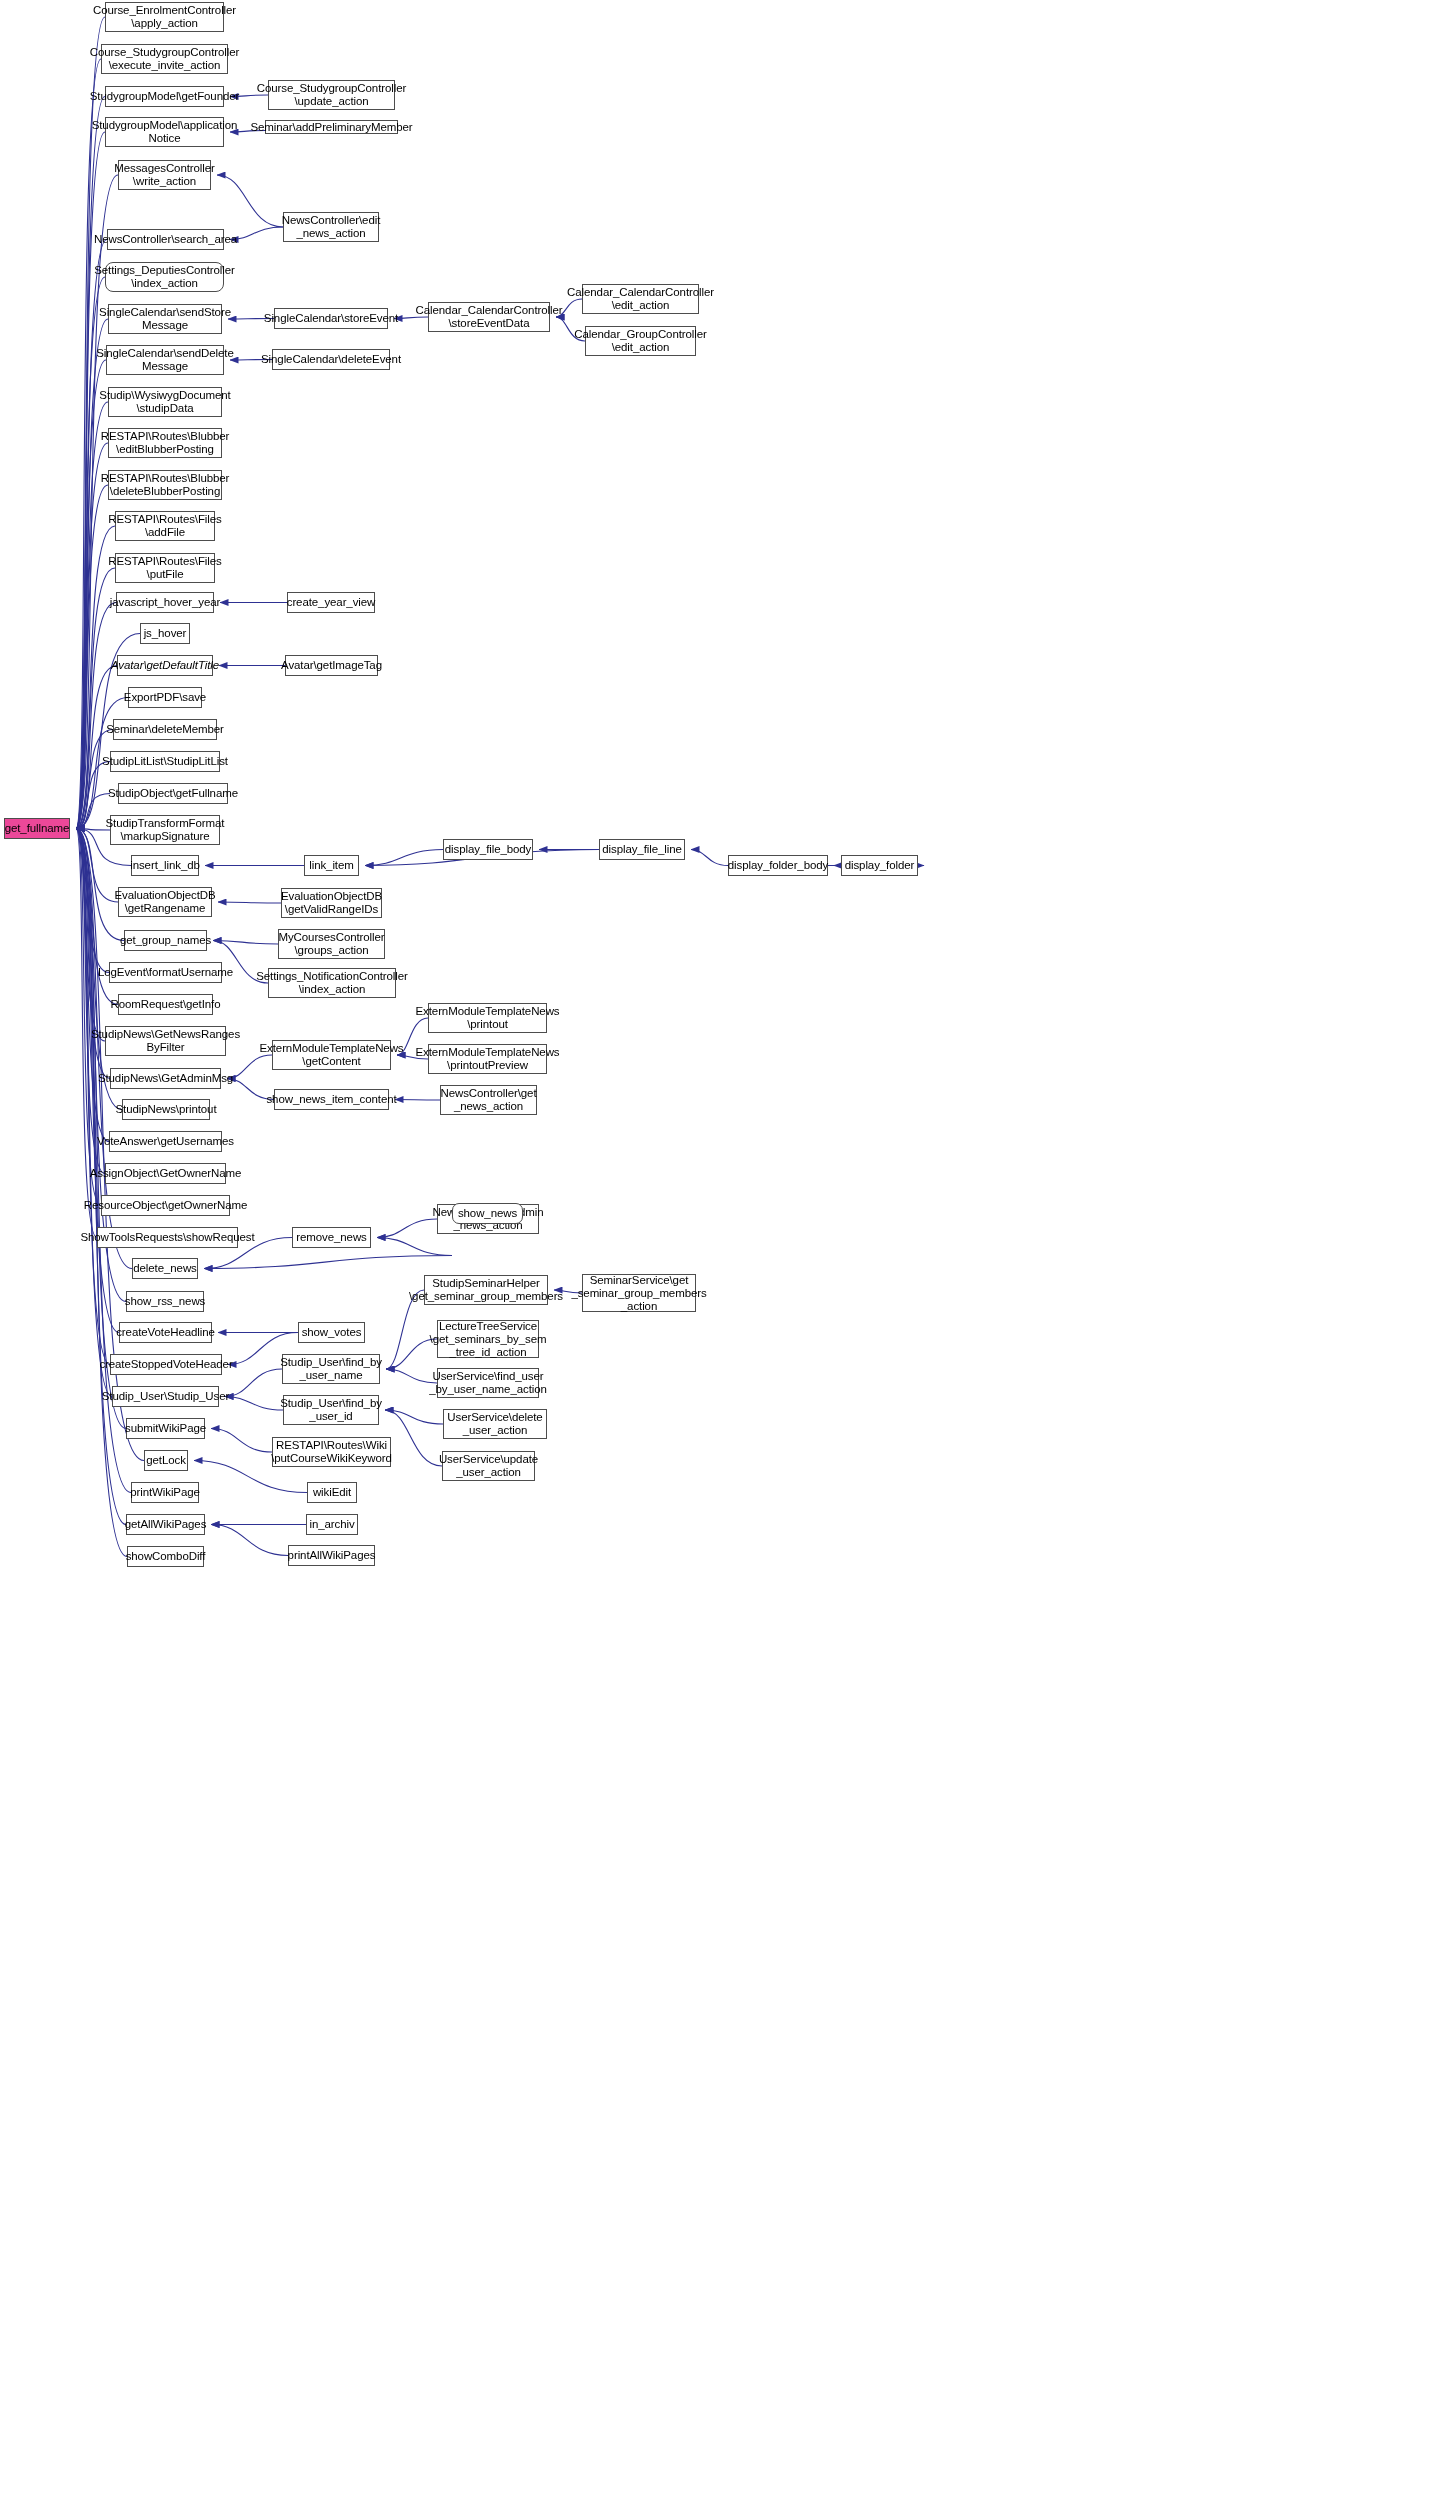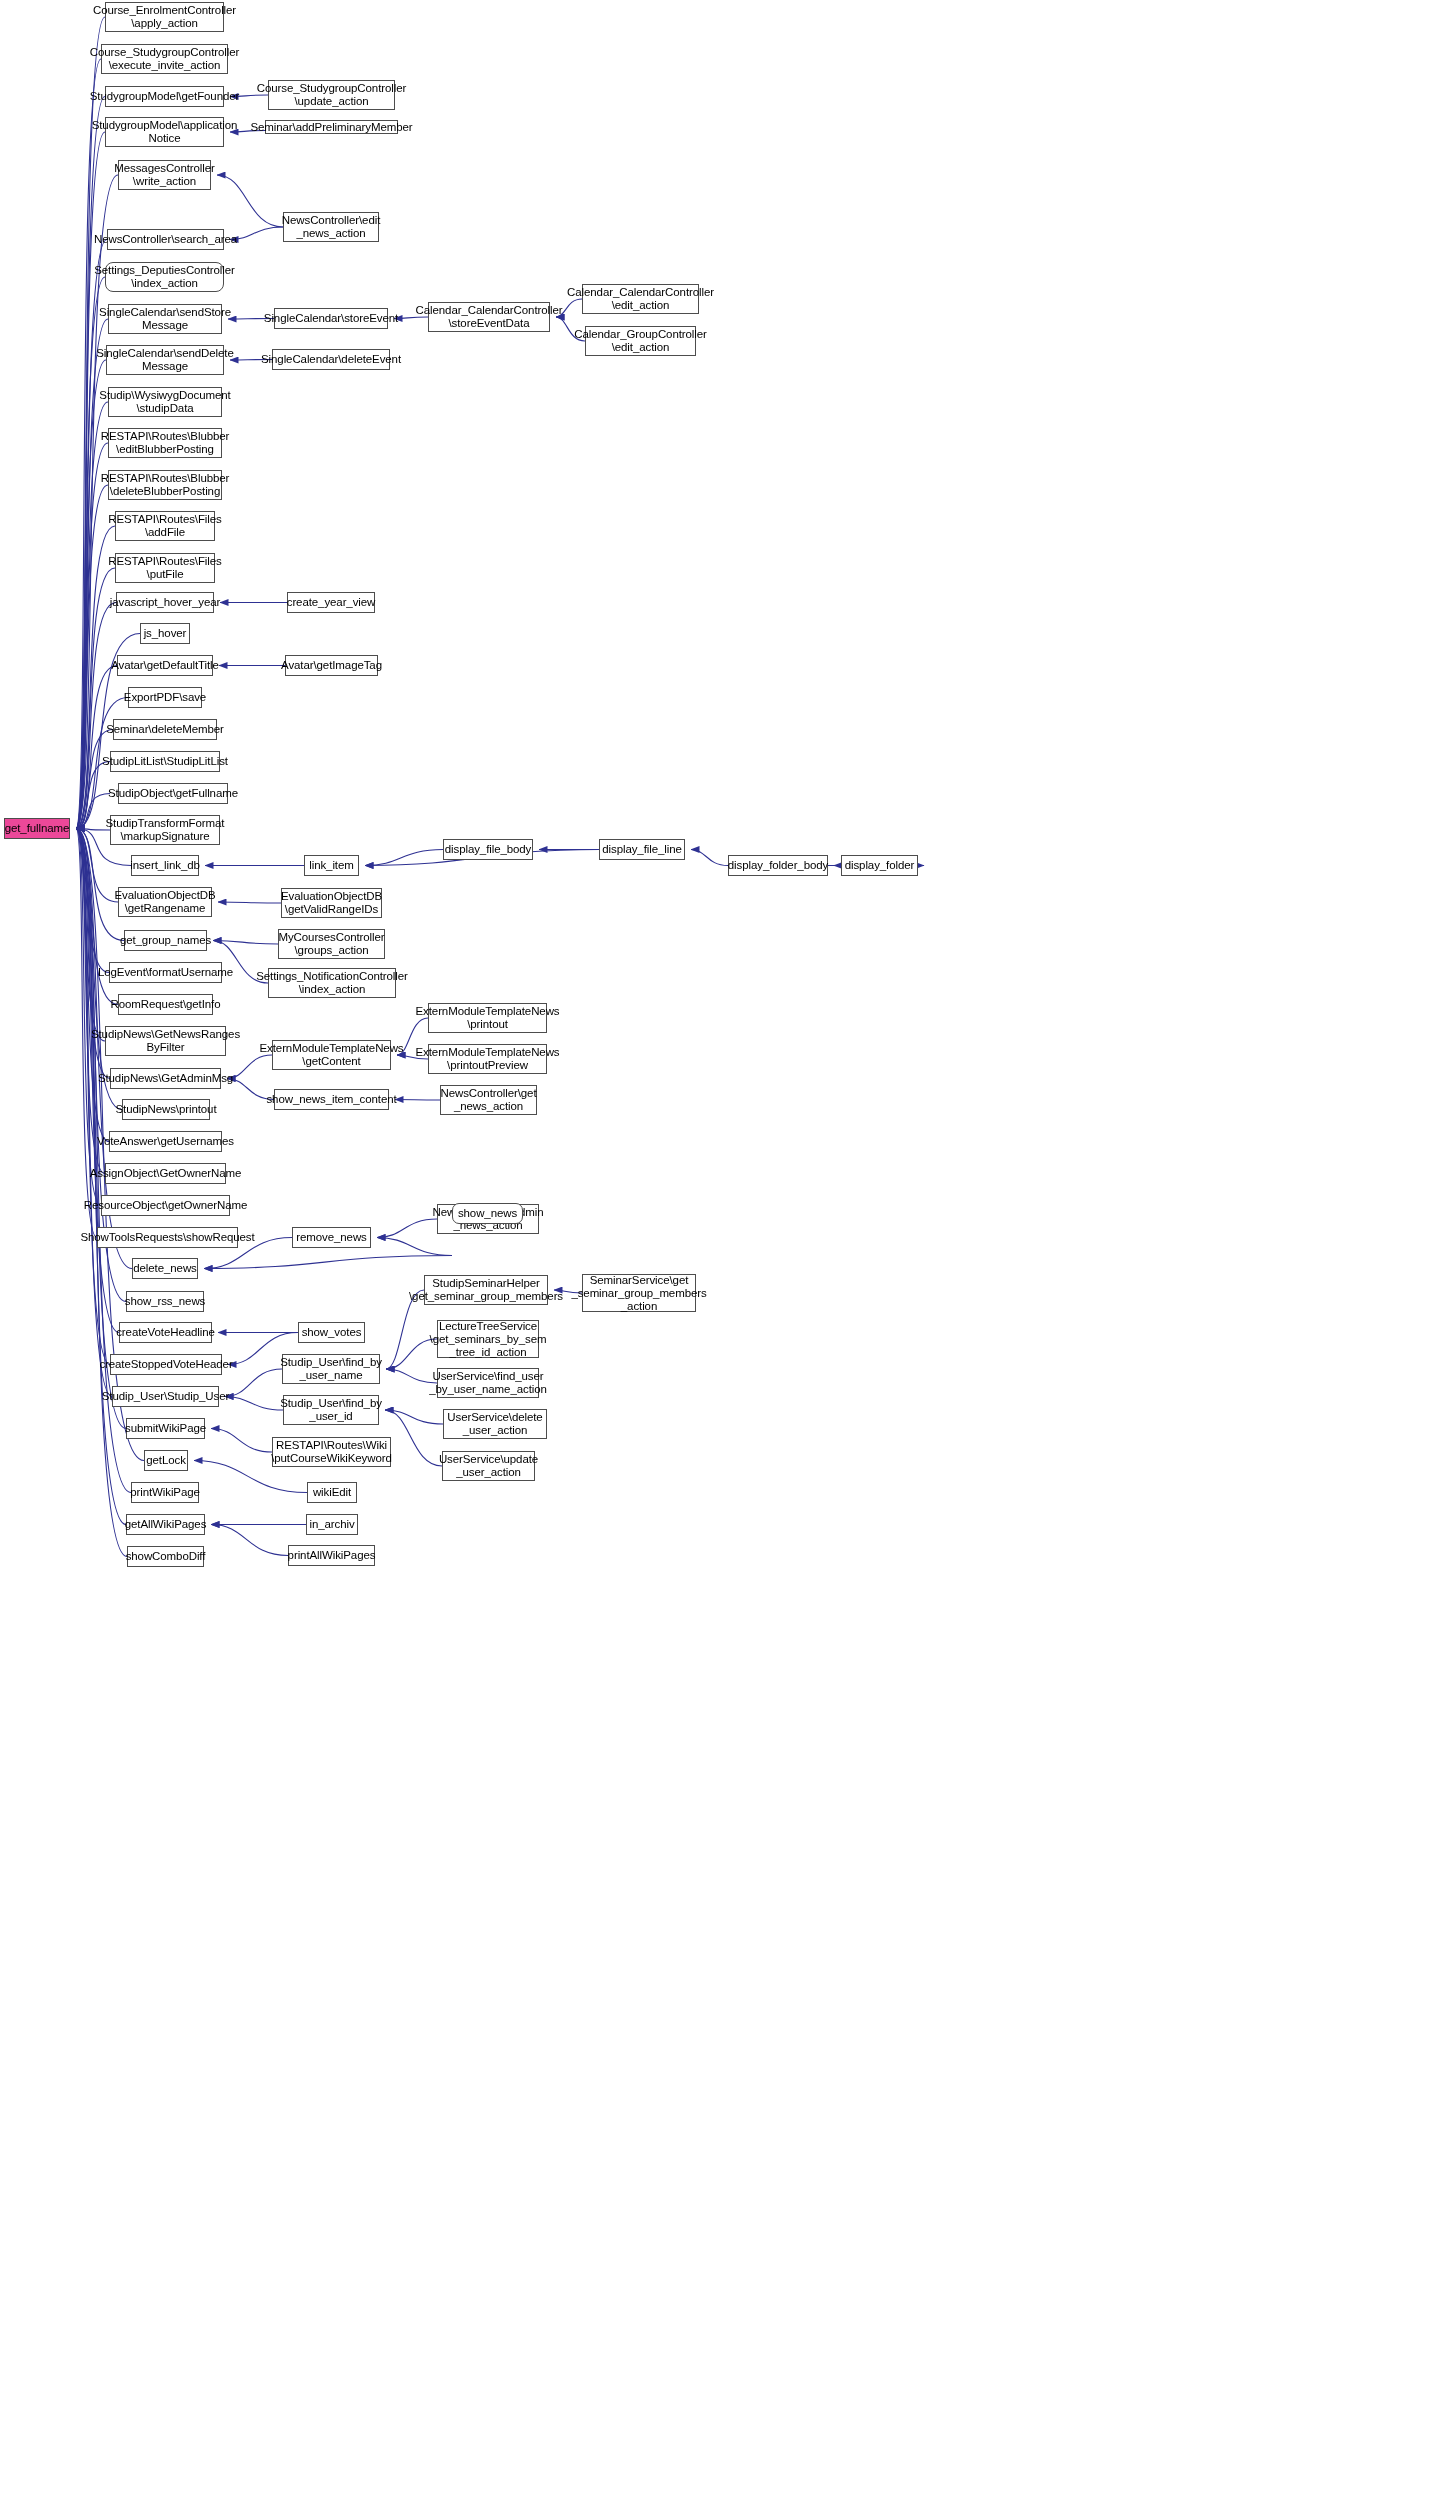--- a/index.html
+++ b/index.html
@@ -154,21 +154,21 @@
     <div class="node" style="left: 108px; top: 428px; width: 114px; height: 30px;">RESTAPI\Routes\Blubber
 \editBlubberPosting</div>
     <div class="node" style="left: 108px; top: 470px; width: 114px; height: 30px;">RESTAPI\Routes\Blubber
 \deleteBlubberPosting</div>
     <div class="node" style="left: 115px; top: 511px; width: 100px; height: 30px;">RESTAPI\Routes\Files
 \addFile</div>
     <div class="node" style="left: 115px; top: 553px; width: 100px; height: 30px;">RESTAPI\Routes\Files
 \putFile</div>
     <div class="node" style="left: 116px; top: 592px; width: 98px; height: 21px;">javascript_hover_year</div>
     <div class="node" style="left: 140px; top: 623px; width: 50px; height: 21px;">js_hover</div>
-    <div class="node" style="left: 117px; top: 655px; width: 96px; height: 21px;">Avatar\getDefaultTitle</div>
+    <div class="node" style="left: 117px; top: 655px; width: 96px; height: 21px; font-style: italic;">Avatar\getDefaultTitle</div>
     <div class="node" style="left: 128px; top: 687px; width: 74px; height: 21px;">ExportPDF\save</div>
     <div class="node" style="left: 113px; top: 719px; width: 104px; height: 21px;">Seminar\deleteMember</div>
     <div class="node" style="left: 110px; top: 751px; width: 110px; height: 21px;">StudipLitList\StudipLitList</div>
     <div class="node" style="left: 110px; top: 783px; width: 110px; height: 21px; margin-left: 8px;">StudipObject\getFullname</div>
     <div class="node" style="left: 110px; top: 815px; width: 110px; height: 30px;">StudipTransformFormat
 \markupSignature</div>
     <div class="node" style="left: 131px; top: 855px; width: 68px; height: 21px;">insert_link_db</div>
     <div class="node" style="left: 118px; top: 887px; width: 94px; height: 30px;">EvaluationObjectDB
 \getRangename</div>
     <div class="node" style="left: 124px; top: 930px; width: 83px; height: 21px;">get_group_names</div>

